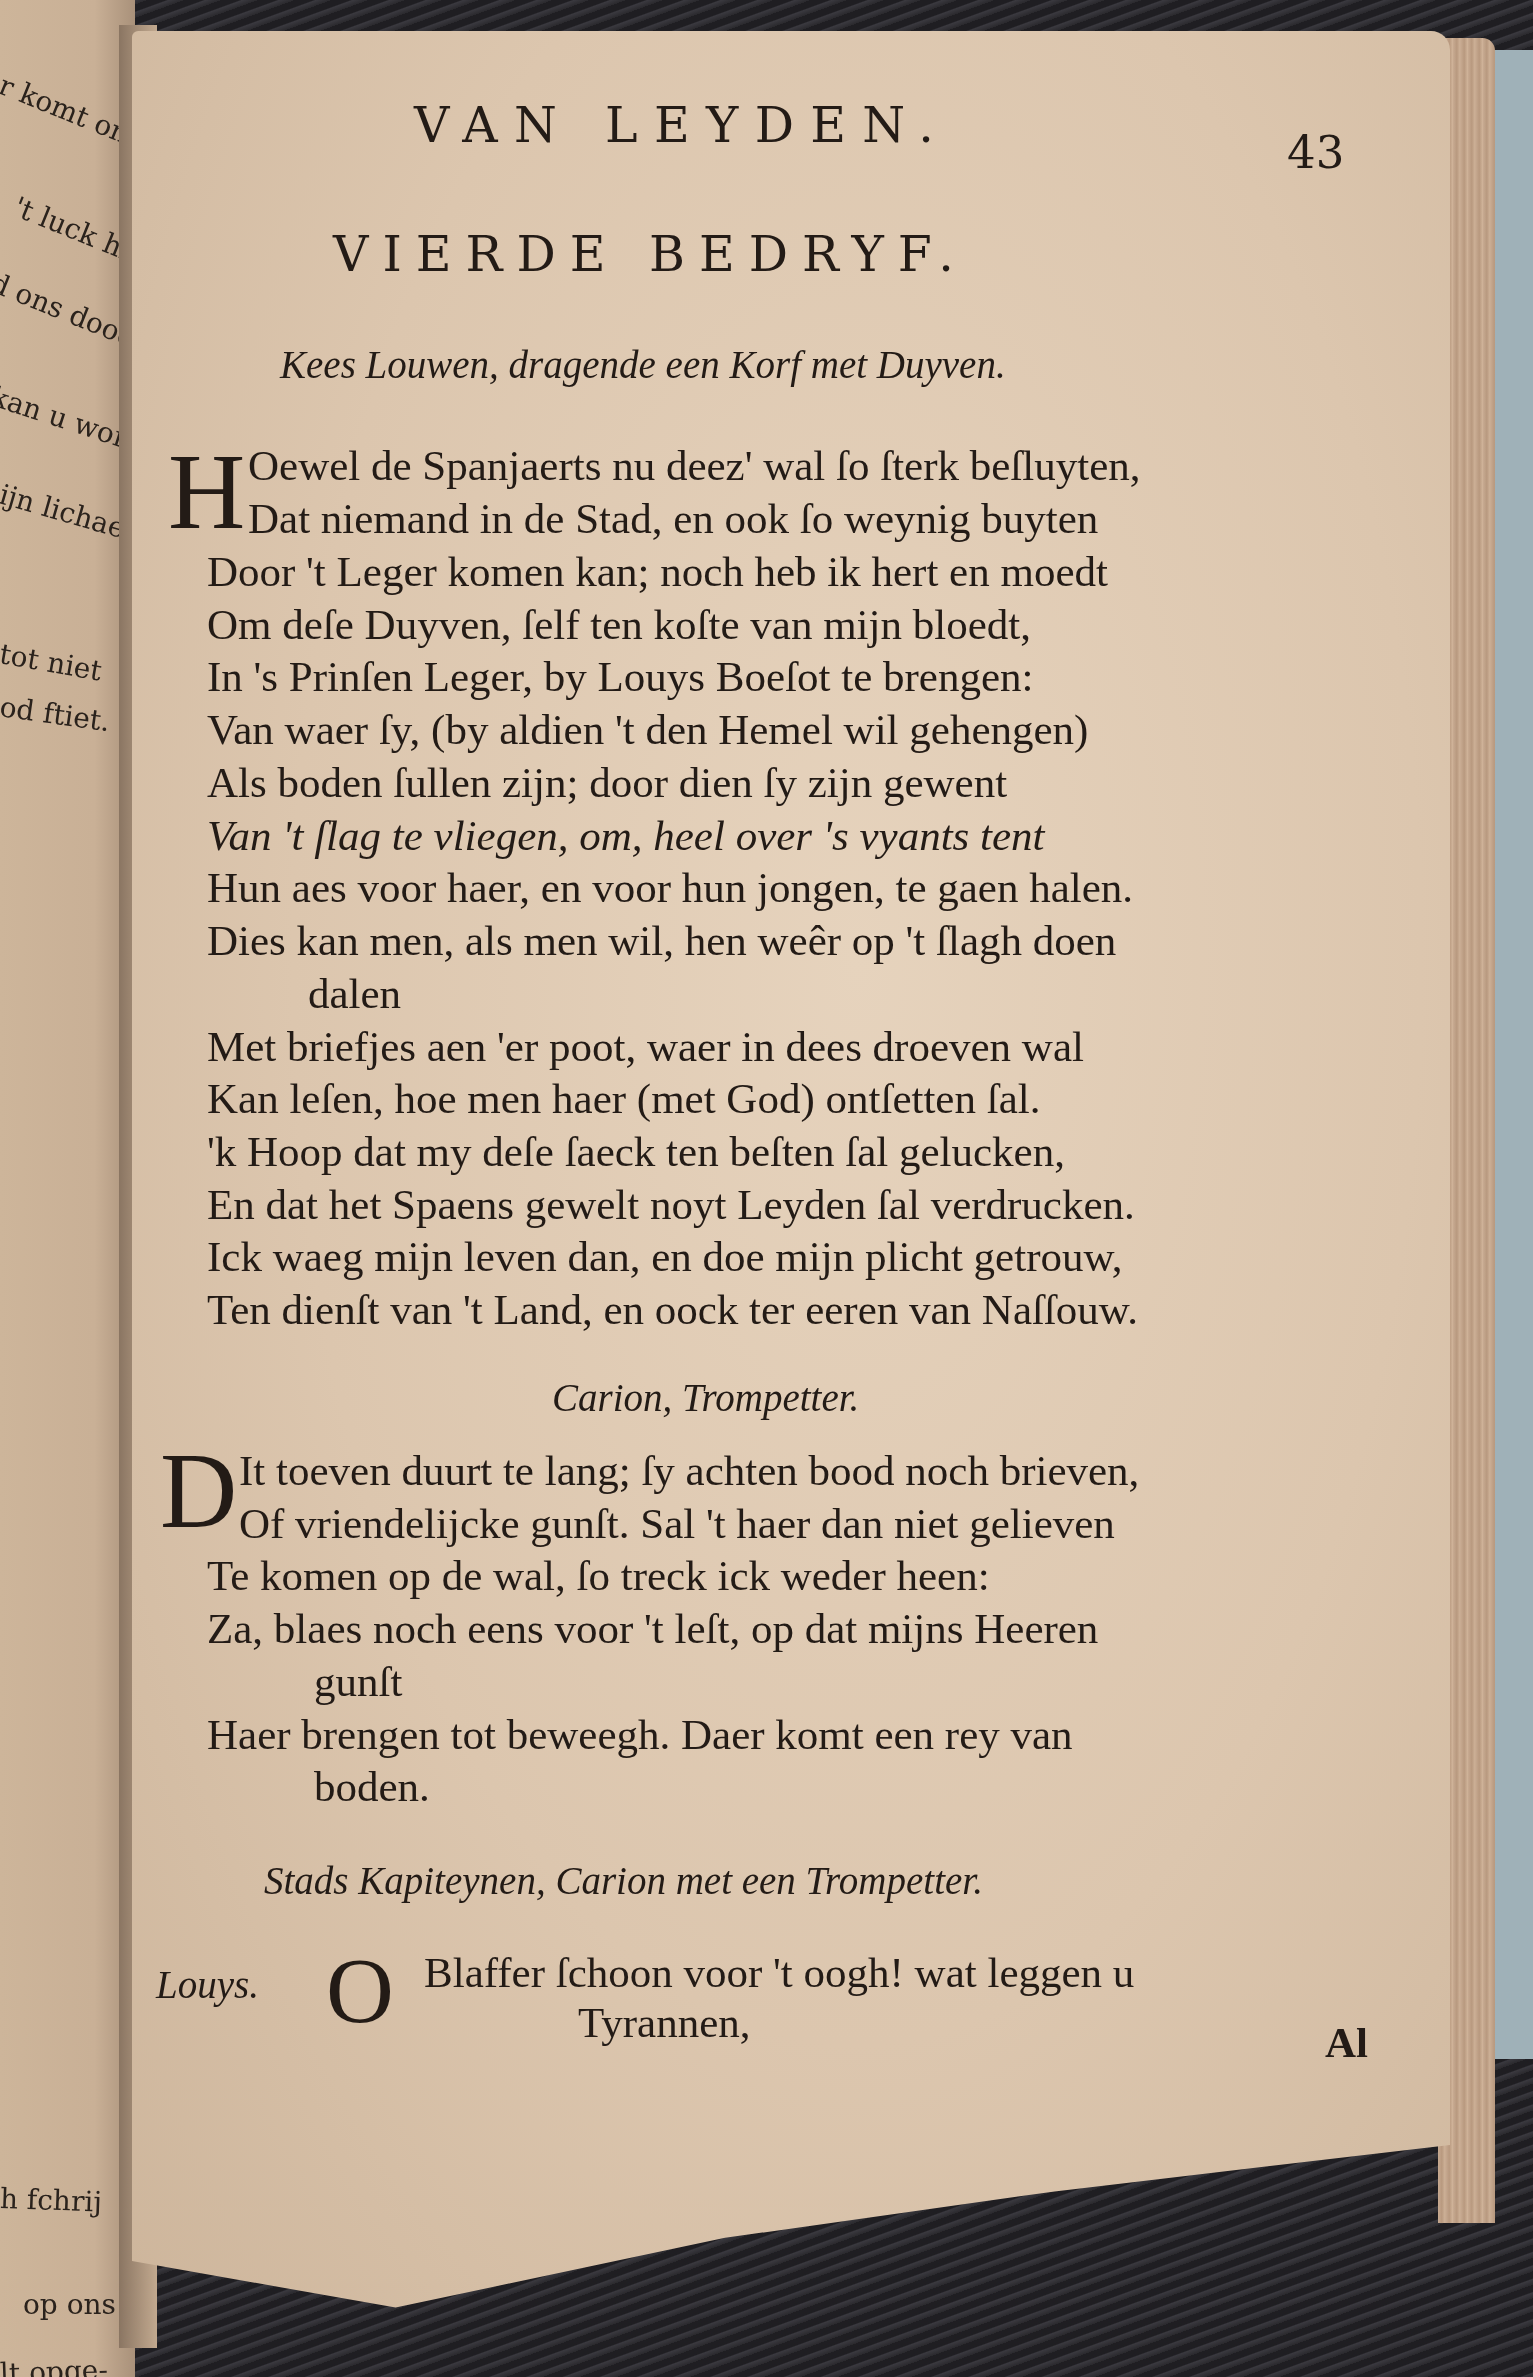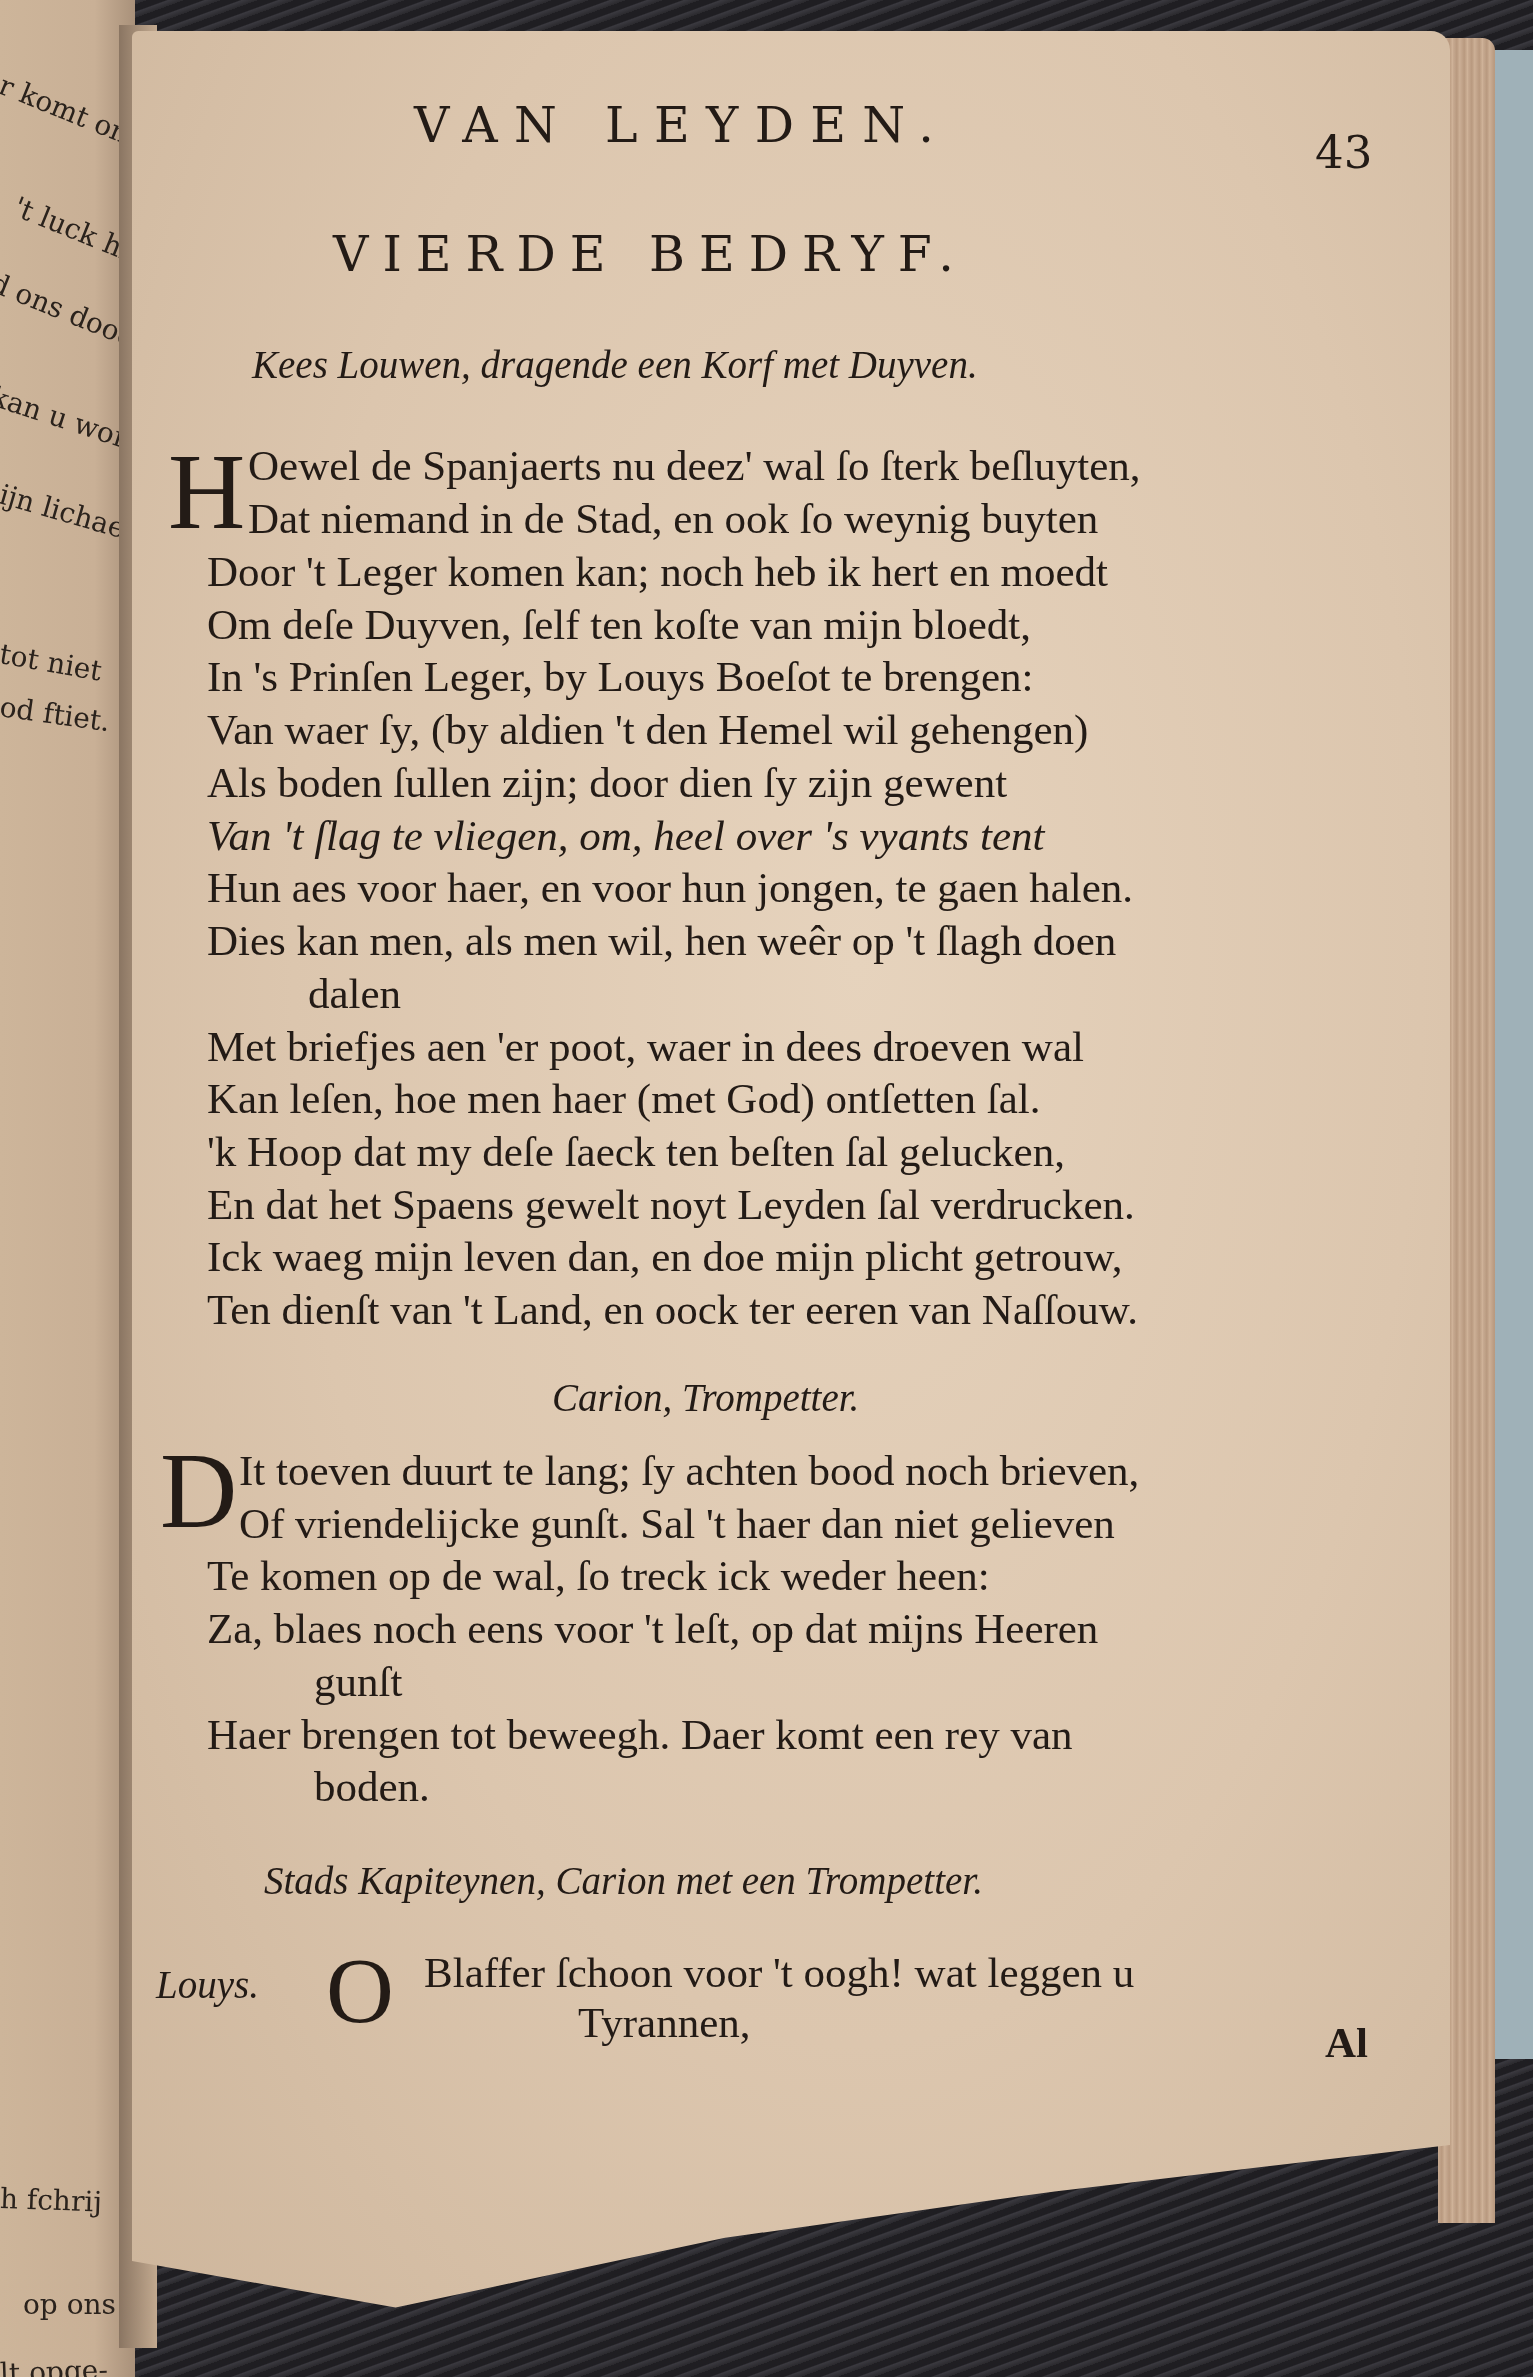--- a/index.html
+++ b/index.html
@@ -37,21 +37,21 @@
   .page {
     position: absolute; left: 132px; top: 31px; width: 1318px; height: 2323px;
     background: radial-gradient(ellipse at 55% 40%, #e6d3bd 0%, #dcc6ae 55%, #cdb59b 100%);
     border-radius: 6.3px 19px 0 0;
     clip-path: polygon(0 0, 100% 0, 100% 91%, 70% 93%, 45% 95%, 20% 98%, 0 96%);
   }
   .ink { color: #231b16; position: absolute; white-space: nowrap; }
   .running-head {
     left: 414px; top: 97px; font-size: 49px; letter-spacing: 16.3px; font-family: "DejaVu Serif", serif;
   }
-  .page-number { left: 1287px; top: 126px; font-size: 45px; margin-left: 28px; }
+  .page-number { left: 1287px; top: 126px; font-size: 45px; }
   .act-title {
     left: 333px; top: 226px; font-size: 49px; letter-spacing: 14px;
   }
   .stage-dir {
     font-style: italic; font-size: 39px; font-family: "Liberation Serif", serif;
   }
   .verse {
     font-family: "Liberation Serif", serif; font-size: 43px; line-height: 53px;
   }
   .drop-cap {
@@ -83,21 +83,21 @@
 <div class="page-edges"></div>
 
 <div class="page">
 </div>
 
 <div>
   <div class="ink running-head">VAN LEYDEN.</div>
   <div class="ink page-number">43</div>
   <div class="ink act-title">VIERDE BEDRYF.</div>
 
-  <div class="ink stage-dir" style="left:252px; top:342px;">Kees Louwen, dragende een Korf met Duyven.</div>
+  <div class="ink stage-dir" style="left:280px; top:342px;">Kees Louwen, dragende een Korf met Duyven.</div>
   <div class="drop-cap" style="left:168px; top:439px;">H</div>
   <div class="ink verse" style="left:0; top:0;" id="scene0">
       <div class="ink verse" style="left: 248px; top: 439px;">Oewel de Spanjaerts nu deez' wal ſo ſterk beſluyten,</div>
       <div class="ink verse" style="left: 248px; top: 492px;">Dat niemand in de Stad, en ook ſo weynig buyten</div>
       <div class="ink verse" style="left: 207px; top: 545px;">Door 't Leger komen kan; noch heb ik hert en moedt</div>
       <div class="ink verse" style="left: 207px; top: 598px;">Om deſe Duyven, ſelf ten koſte van mijn bloedt,</div>
       <div class="ink verse" style="left: 207px; top: 650px;">In 's Prinſen Leger, by Louys Boeſot te brengen:</div>
       <div class="ink verse" style="left: 207px; top: 703px;">Van waer ſy, (by aldien 't den Hemel wil gehengen)</div>
       <div class="ink verse" style="left: 207px; top: 756px;">Als boden ſullen zijn; door dien ſy zijn gewent</div>
       <div class="ink verse" style="left: 207px; top: 809px; font-style: italic;">Van 't ſlag te vliegen, om, heel over 's vyants tent</div>

